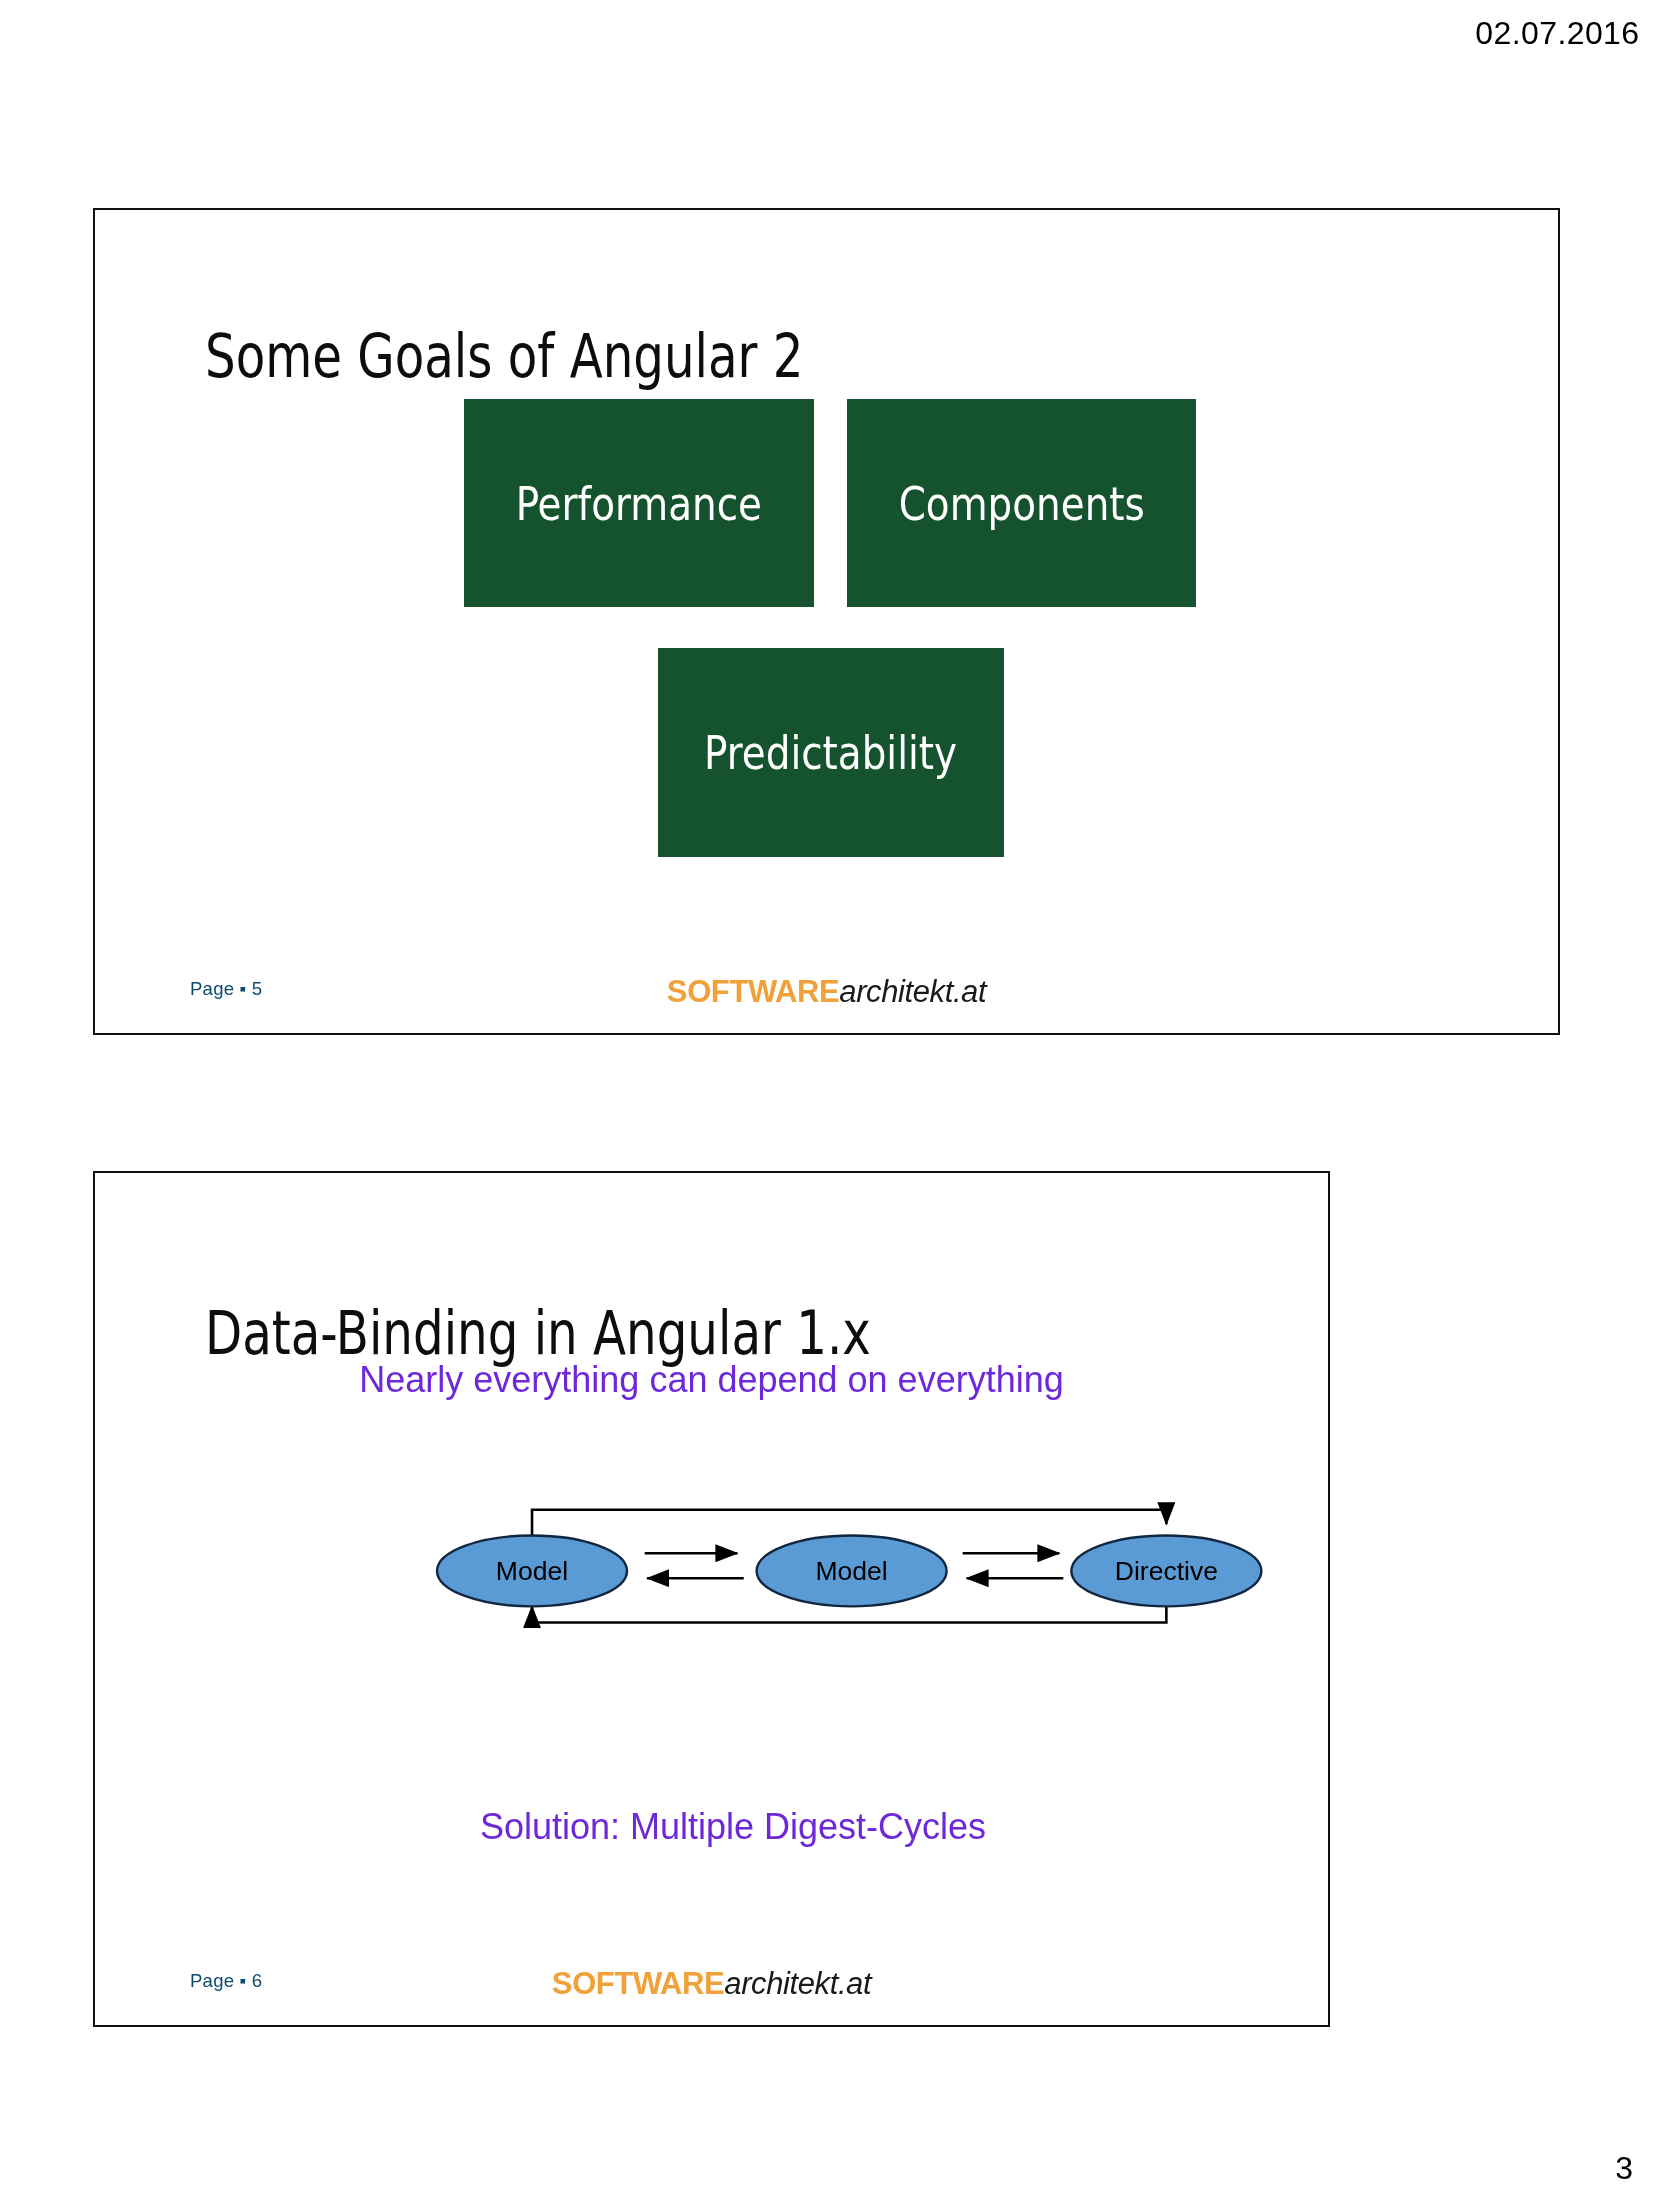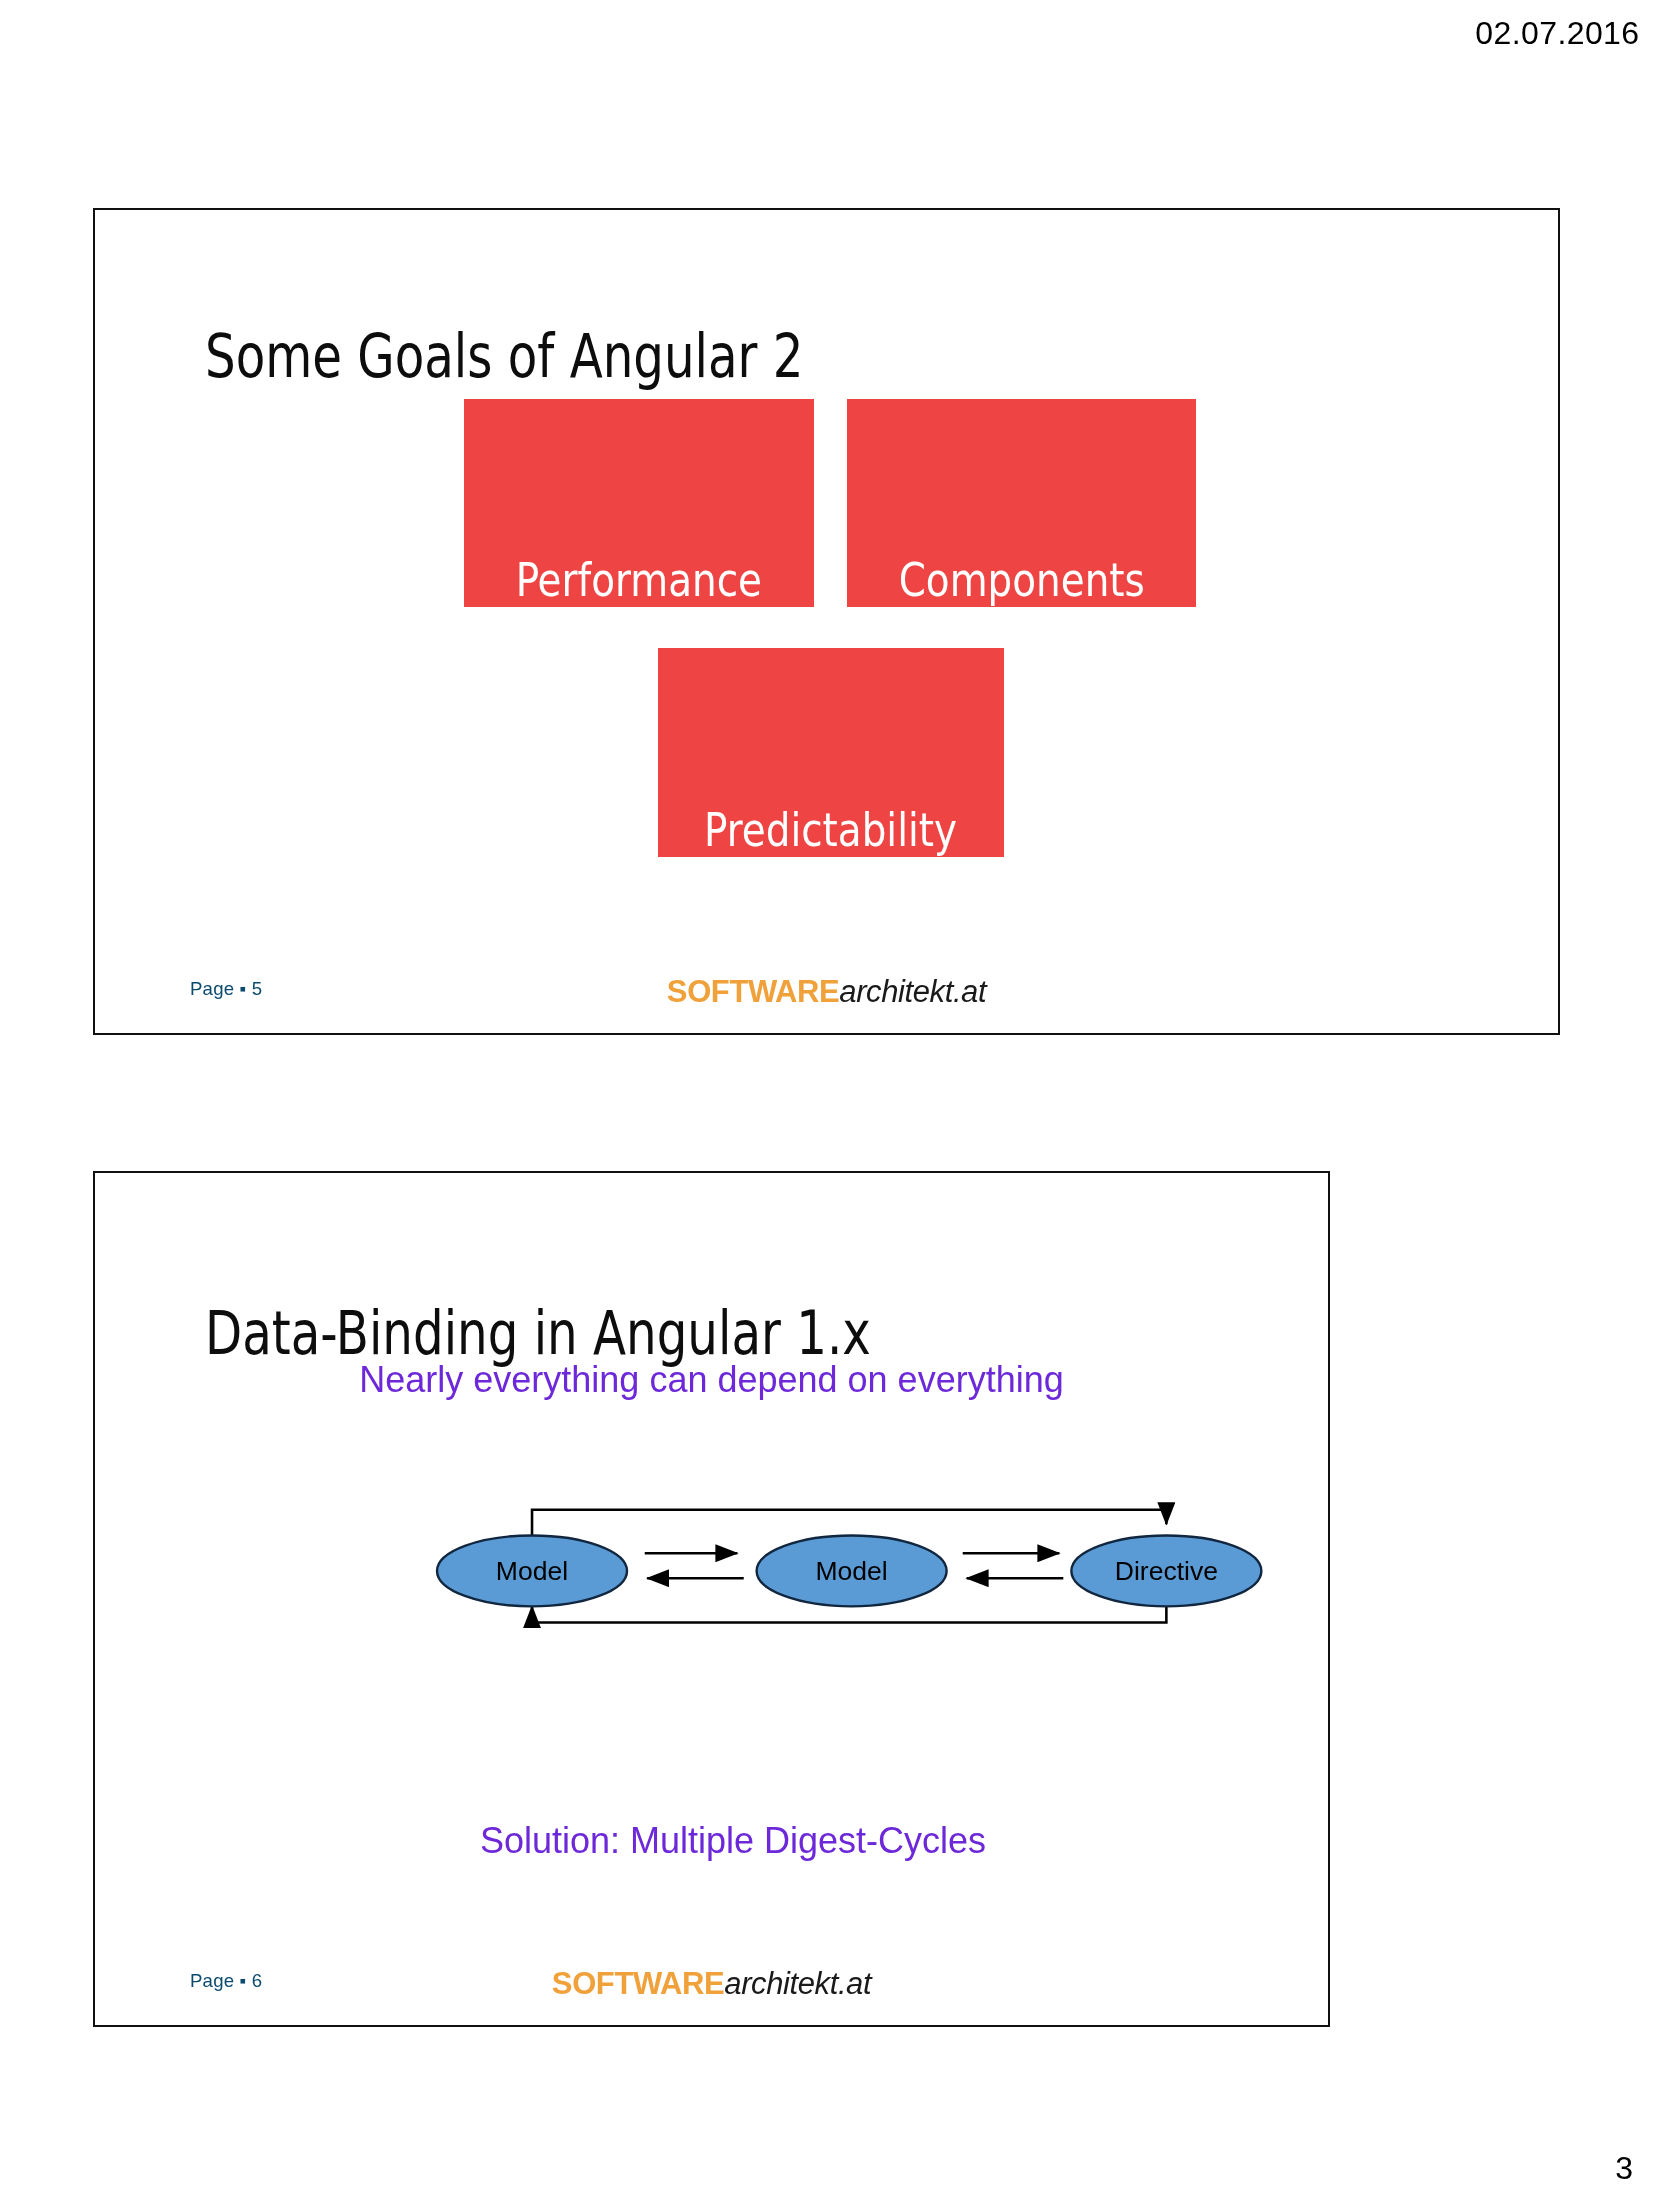--- a/index.html
+++ b/index.html
@@ -69,23 +69,23 @@
     white-space: nowrap;
     transform: scaleX(0.88);
     transform-origin: left center;
   }
   #slide-1 .slide-title { left: 110px; top: 73px; }
   #slide-2 .slide-title { left: 110px; top: 87px; }
 
   
   .concept-box {
     position: absolute;
-    background: #ef4444;
+    background: #14532d;
     display: flex;
-    align-items: flex-end;
+    align-items: center;
     justify-content: center;
     box-sizing: border-box;
   }
   .concept-box .concept-label {
     font-family: "DejaVu Sans Condensed", "Liberation Sans Narrow", "Liberation Sans", sans-serif;
     font-weight: 300;
     font-size: 47px;
     color: #ffffff;
     white-space: nowrap;
     transform: scaleX(0.92);
@@ -140,21 +140,21 @@
     position: absolute;
     left: 0;
     right: 0;
     text-align: center;
     font-family: "Liberation Sans", sans-serif;
     font-size: 36px;
     color: #6d28d9;
     white-space: nowrap;
   }
   #subtitle-depends { top: 186px; }
-  #caption-solution { top: 647px; padding-left: 43px; }
+  #caption-solution { top: 633px; padding-left: 43px; }
 
   
   .diagram {
     position: absolute;
     left: 327px;
     top: 311px;
     width: 856px;
     height: 161px;
   }
   .diagram svg { display: block; }

